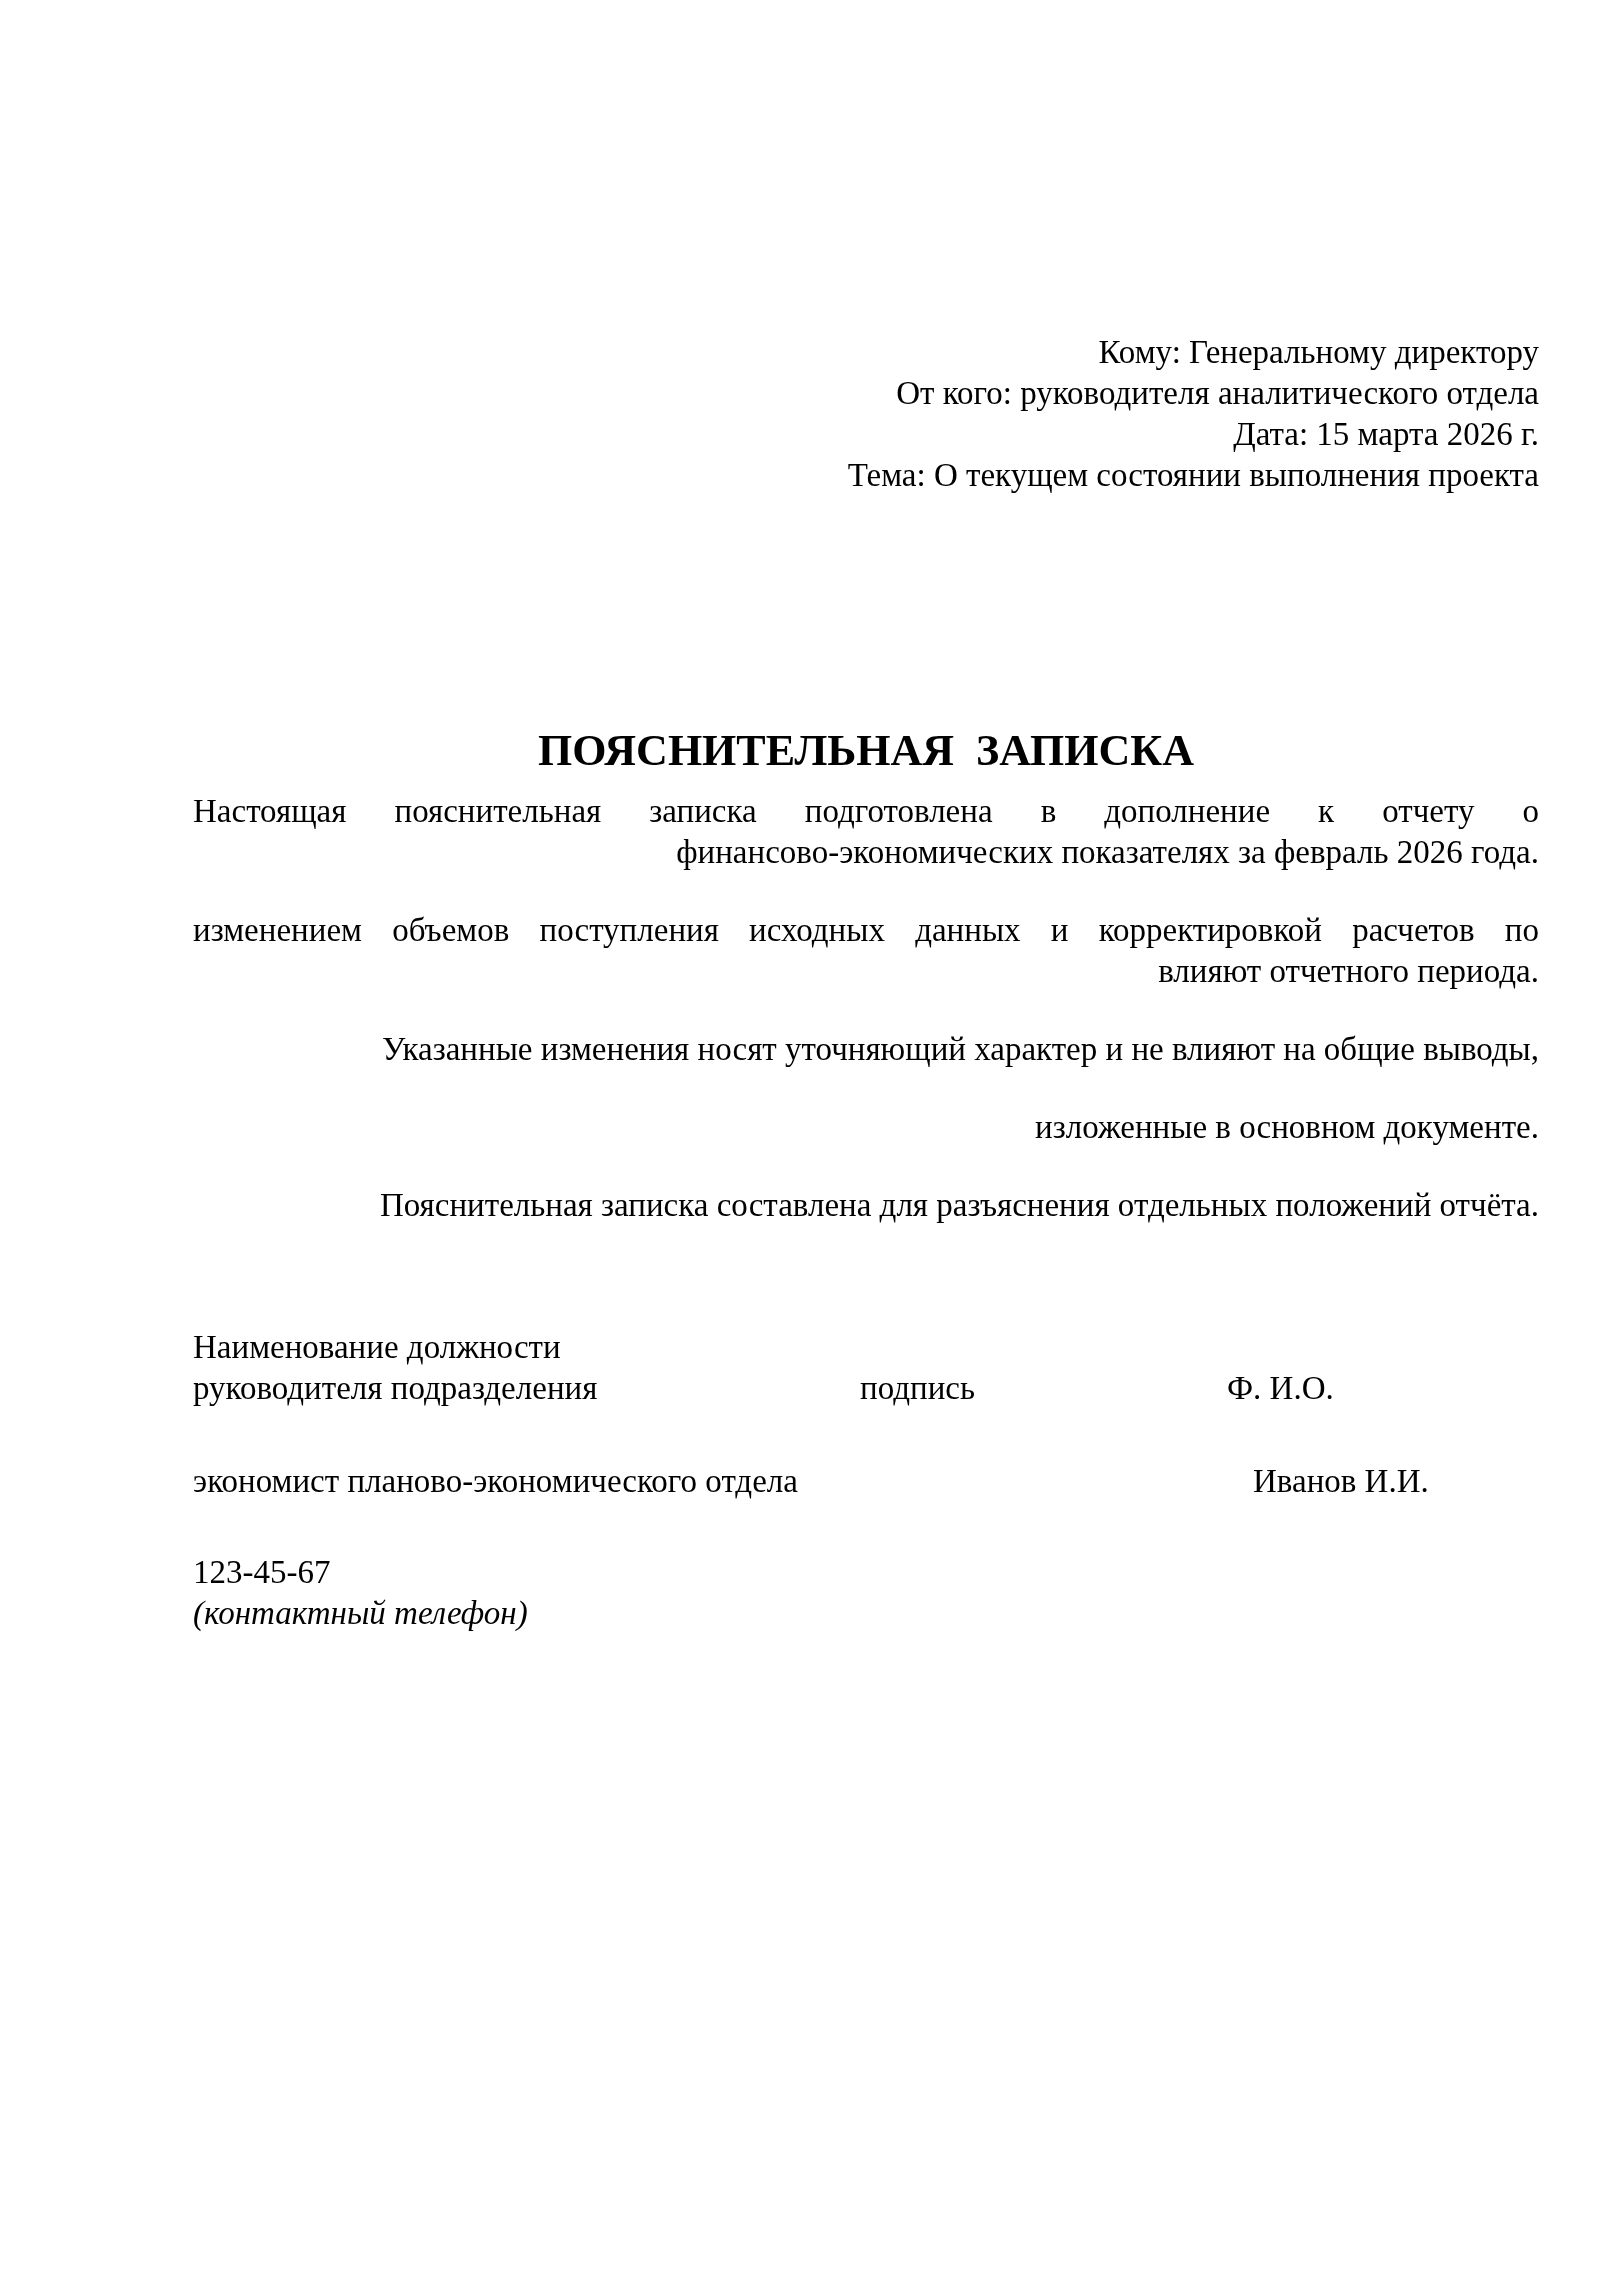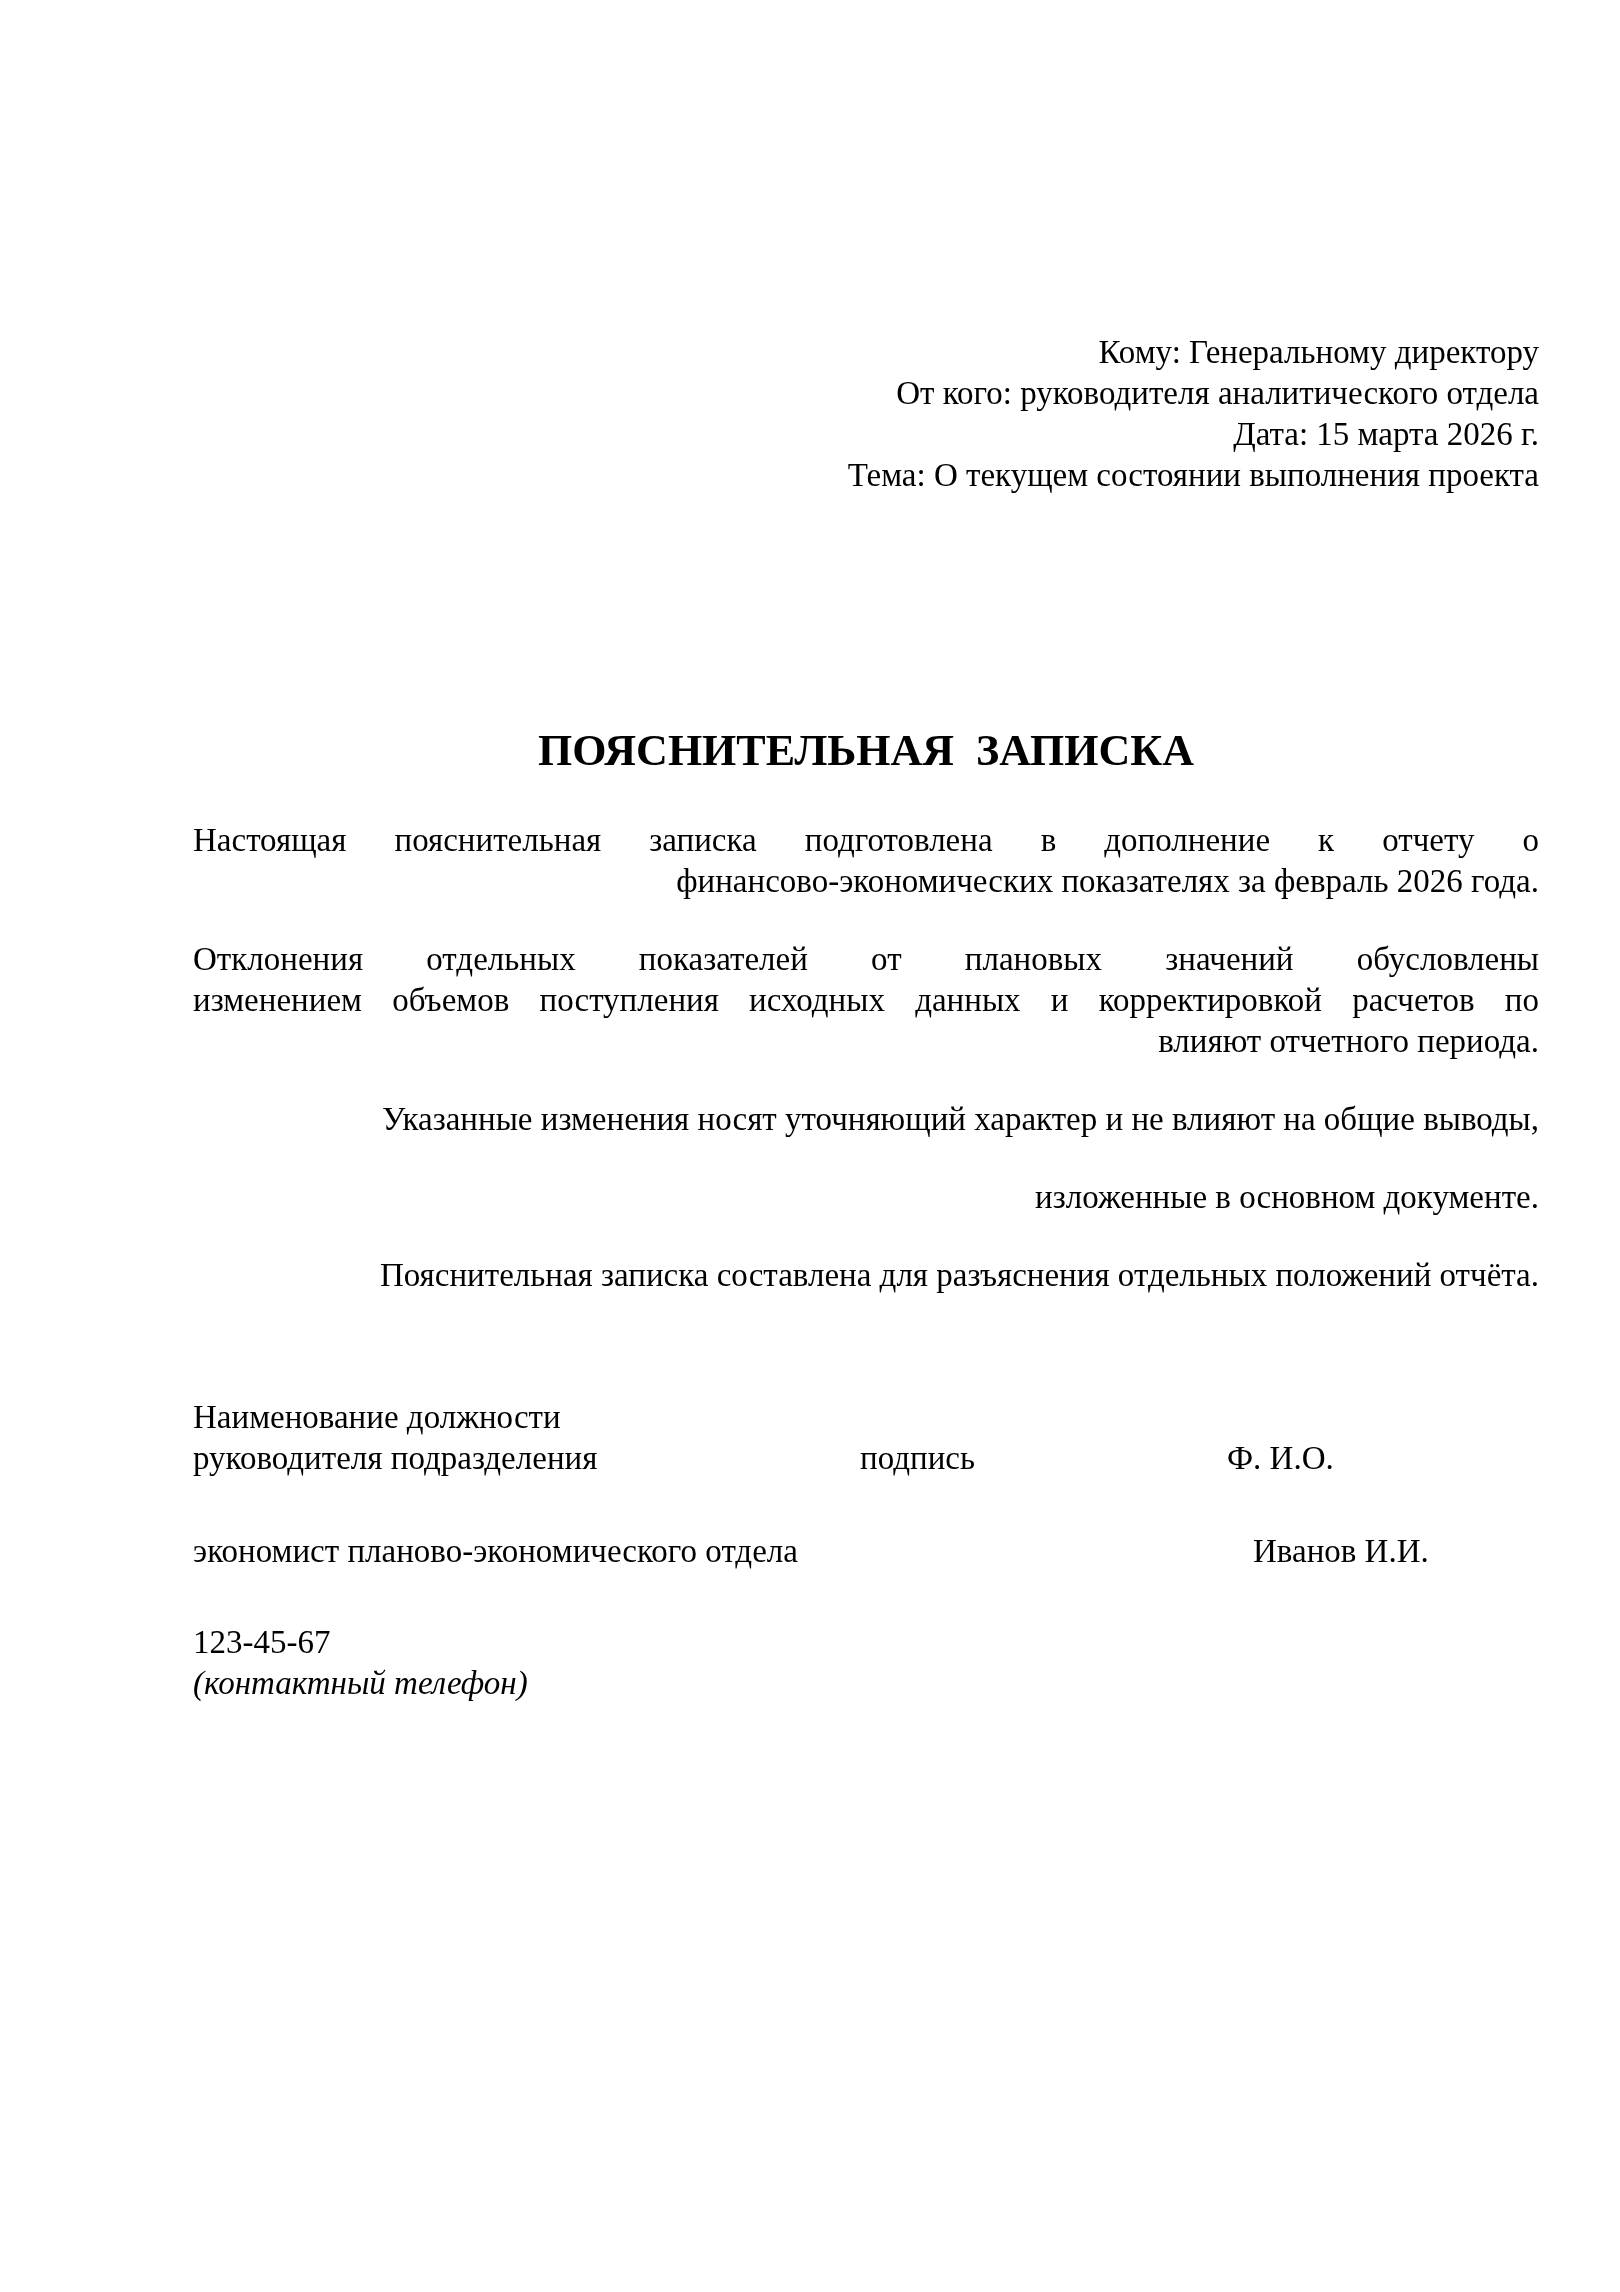--- a/index.html
+++ b/index.html
@@ -24,21 +24,21 @@
   }
   .doc-title {
     margin-top: 234px;
     text-align: center;
     font-weight: bold;
     font-size: 44px;
     line-height: 41px;
     white-space: pre-wrap;
   }
   .para { margin-top: 37px; }
-  .para.first { margin-top: 49px; }
+  .para.first { margin-top: 20px; }
   .jl {  
     text-align: justify;
     text-align-last: justify;
   }
   .nl { text-align: right; }  
   .sig-block {
     position: relative;
     margin-top: 101px;
   }
   .sig-sign {
@@ -76,21 +76,20 @@
   </div>
 
   <div class="doc-title">ПОЯСНИТЕЛЬНАЯ  ЗАПИСКА</div>
 
   <div class="para first">
     <div class="jl">Настоящая пояснительная записка подготовлена в дополнение к отчету о</div>
     <div class="nl">финансово-экономических показателях за февраль 2026 года.</div>
   </div>
 
   <div class="para">
-    <div class="jl">Отклонения отдельных показателей от плановых значений обусловлены</div>
     <div class="jl">изменением объемов поступления исходных данных и корректировкой расчетов по</div>
     <div class="nl">влияют отчетного периода.</div>
   </div>
 
   <div class="para">
     <div class="nl">Указанные изменения носят уточняющий характер и не влияют на общие выводы,</div>
   </div>
 
   <div class="para">
     <div class="nl">изложенные в основном документе.</div>

